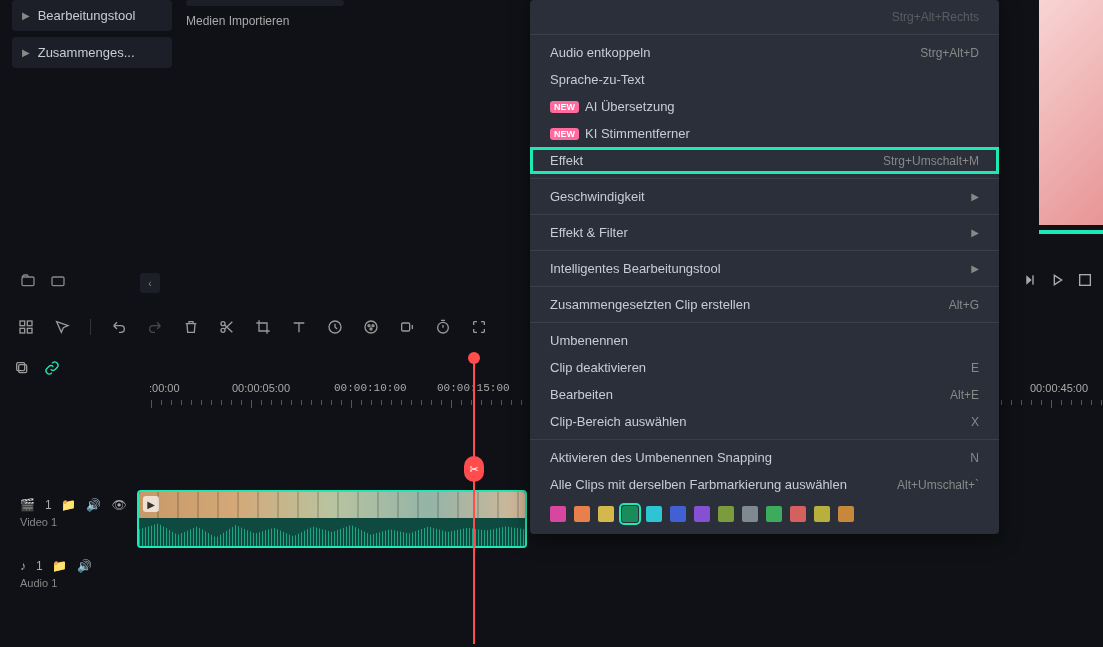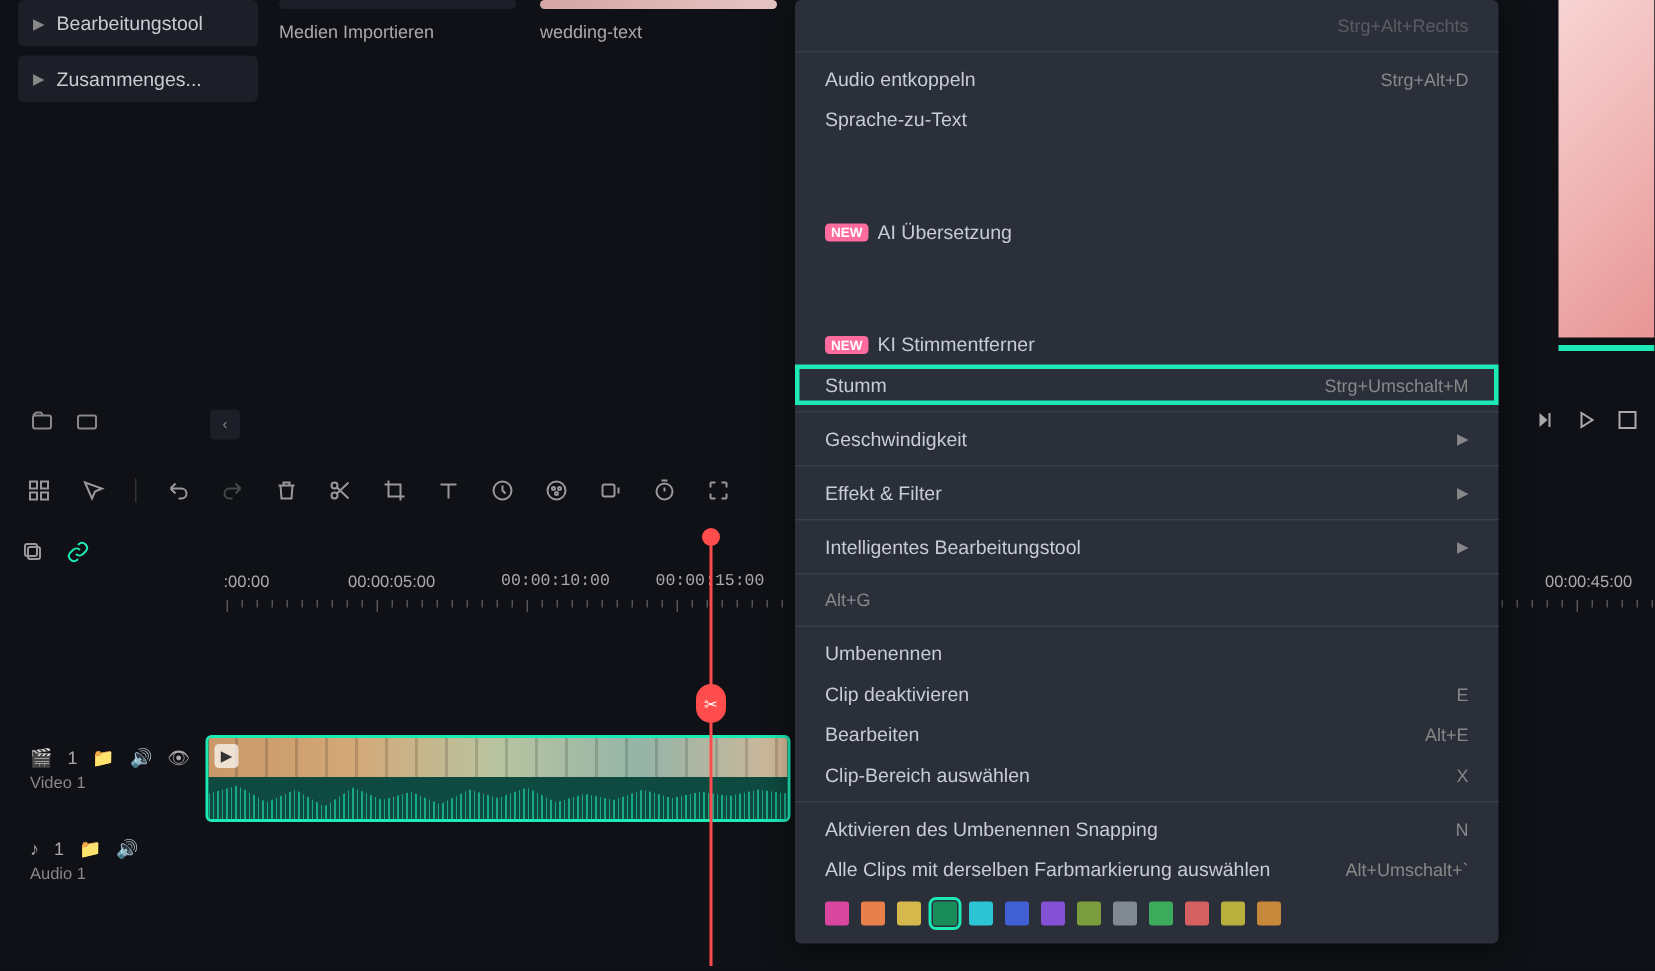--- a/index.html
+++ b/index.html
@@ -21,21 +21,21 @@
 .bi-icon { color: #888; }
 .collapse-btn { position: absolute; left: 140px; top: 273px; width: 20px; height: 20px; background: #1c1f27; border-radius: 3px; display: flex; align-items: center; justify-content: center; font-size: 10px; color: #888; cursor: pointer; }
 
 .context-menu { position: absolute; left: 530px; top: 0; width: 469px; background: #2a2f3a; border-radius: 4px; box-shadow: 0 4px 20px rgba(0,0,0,0.5); padding: 4px 0; z-index: 100; }
 .cm-item { padding: 6px 20px; display: flex; justify-content: space-between; align-items: center; cursor: pointer; font-size: 13px; }
 .cm-item.highlight { outline: 3px solid #1de9b6; outline-offset: -3px; background: #2a2f3a; }
 .cm-sep { height: 1px; background: #3a3f4c; margin: 4px 0; padding: 0; }
 .cm-shortcut { color: #888; font-size: 12px; }
 .cm-arrow { color: #888; font-size: 10px; }
 .new-badge { display: inline-block; background: #ff6b9d; color: #fff; font-size: 9px; padding: 1px 4px; border-radius: 3px; margin-right: 6px; font-weight: 600; }
-.cm-left { display: flex; align-items: center; margin-top: 48px; }
+.cm-left { display: flex; align-items: center; }
 .color-row { display: flex; gap: 8px; padding: 8px 20px; }
 .color-chip { width: 16px; height: 16px; border-radius: 2px; cursor: pointer; }
 .color-chip.sel { outline: 2px solid #1de9b6; outline-offset: 1px; }
 
 .toolbar { position: absolute; left: 18px; top: 319px; display: flex; align-items: center; gap: 20px; }
 .tb-icon { color: #999; cursor: pointer; }
 .tb-sep { width: 1px; height: 16px; background: #333; }
 
 .timeline { position: absolute; left: 14px; top: 354px; right: 0; }
 .tl-head { display: flex; align-items: center; gap: 14px; padding: 6px 0; }
@@ -78,24 +78,20 @@
     <span class="chevron">▶</span>
     <span>Zusammenges...</span>
   </div>
 </div>
 
 <div class="media-area">
   <div class="media-card">
     <div class="media-thumb import"></div>
     <div class="media-label">Medien Importieren</div>
   </div>
-  <div class="media-card">
-    <div class="media-thumb wedding"></div>
-    <div class="media-label">wedding-text</div>
-  </div>
 </div>
 
 <div class="bottom-icons">
   <span class="bi-icon">
       <svg viewBox="0 0 24 24" fill="none" stroke="currentColor" stroke-width="2">
         <rect x="3" y="6" width="18" height="13" rx="2"></rect>
         <path d="M3 6l3-3h5l2 3"></path>
       </svg>
     </span>
   <span class="bi-icon">
@@ -146,40 +142,41 @@
         <span>AI Übersetzung</span>
       </span>
     </div>
   <div class="cm-item">
       <span class="cm-left">
         <span class="new-badge">NEW</span>
         <span>KI Stimmentferner</span>
       </span>
     </div>
   <div class="cm-item highlight">
-      <span>Stumm</span>
+      <span>Effekt</span>
       <span class="cm-shortcut">Strg+Umschalt+M</span>
     </div>
   <div class="cm-sep"></div>
   <div class="cm-item">
       <span>Geschwindigkeit</span>
       <span class="cm-arrow">▶</span>
     </div>
   <div class="cm-sep"></div>
   <div class="cm-item">
       <span>Effekt &amp; Filter</span>
       <span class="cm-arrow">▶</span>
     </div>
   <div class="cm-sep"></div>
   <div class="cm-item">
       <span>Intelligentes Bearbeitungstool</span>
       <span class="cm-arrow">▶</span>
     </div>
   <div class="cm-sep"></div>
   <div class="cm-item">
+      <span>Zusammengesetzten Clip erstellen</span>
       <span class="cm-shortcut">Alt+G</span>
     </div>
   <div class="cm-sep"></div>
   <div class="cm-item">
       <span>Umbenennen</span>
     </div>
   <div class="cm-item">
       <span>Clip deaktivieren</span>
       <span class="cm-shortcut">E</span>
     </div>

